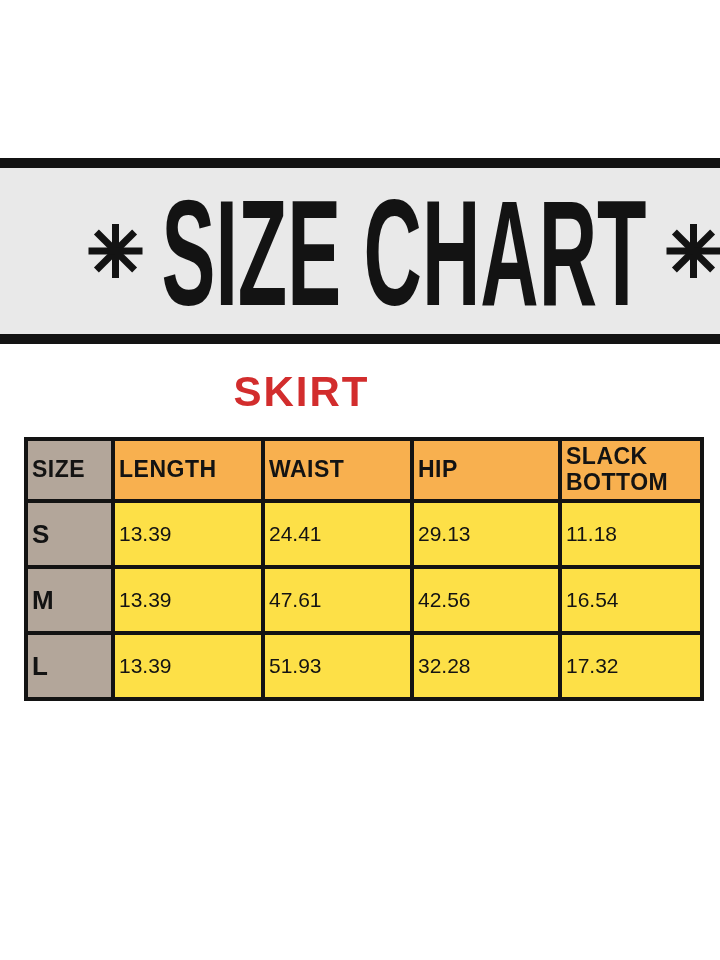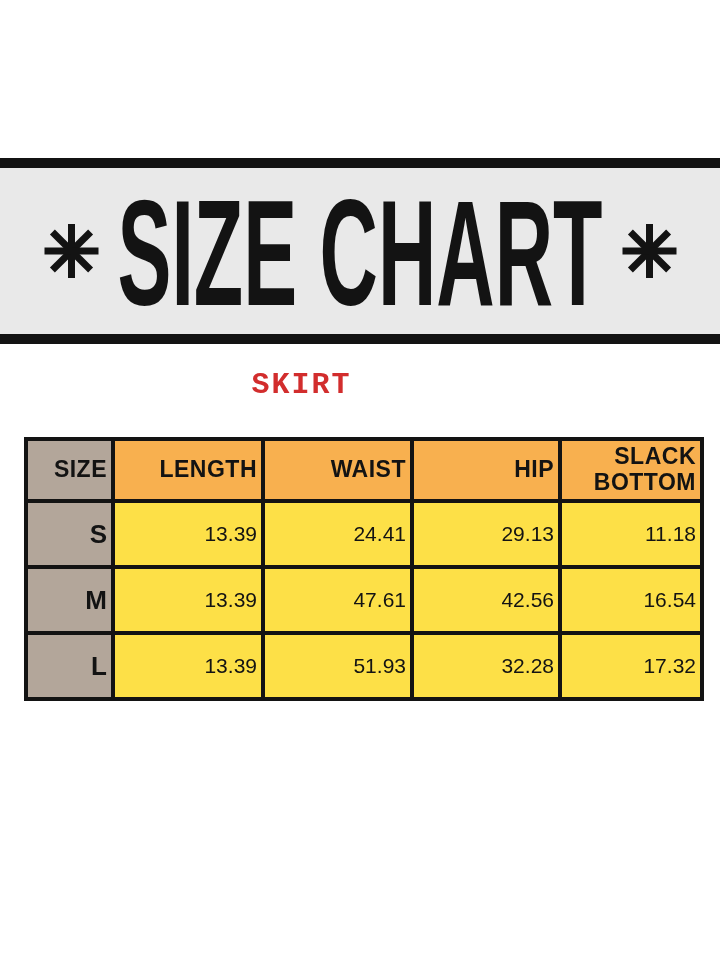--- a/index.html
+++ b/index.html
@@ -18,21 +18,21 @@
     background:#ffffff;
     overflow:hidden;
   }
   
   .banner{
     position:absolute;top:158px;left:0;
     width:720px;height:186px;
     background:var(--banner-bg);
     border-top:10px solid var(--ink);
     border-bottom:10px solid var(--ink);
-    display:flex;align-items:center;justify-content:center;
+    display:flex;align-items:center;justify-content:flex-end;
     gap:12px;
   }
   .asterisk{
     position:relative;
     width:54px;height:54px;
     flex:0 0 auto;
     display:inline-block;
   }
   .asterisk i{
     position:absolute;
@@ -49,33 +49,32 @@
     font-family:"Liberation Sans",sans-serif;
     font-weight:700;
     font-size:150px;
     fill:var(--ink);
   }
   
   .subtitle{
     position:absolute;top:368px;left:0;
     width:603px;
     text-align:center;
-    font-size:30px;
+    font-size:42px;
     font-weight:700;
     letter-spacing:2px;
     color:var(--subtitle-red);
-    font-family:Liberation Mono, monospace;
   }
   
   table.size-table{
     position:absolute;left:24px;top:437px;
     width:676px;
     border-collapse:collapse;
     table-layout:fixed;
-    text-align:right;
+    text-align:left;
     color:var(--ink);
   }
   .size-table th,.size-table td{
     border:4px solid var(--ink);
     vertical-align:middle;
     padding:0 4px;
   }
   .size-table thead tr{height:62px;}
   .size-table tbody tr{height:66px;}
   .size-table thead th{

